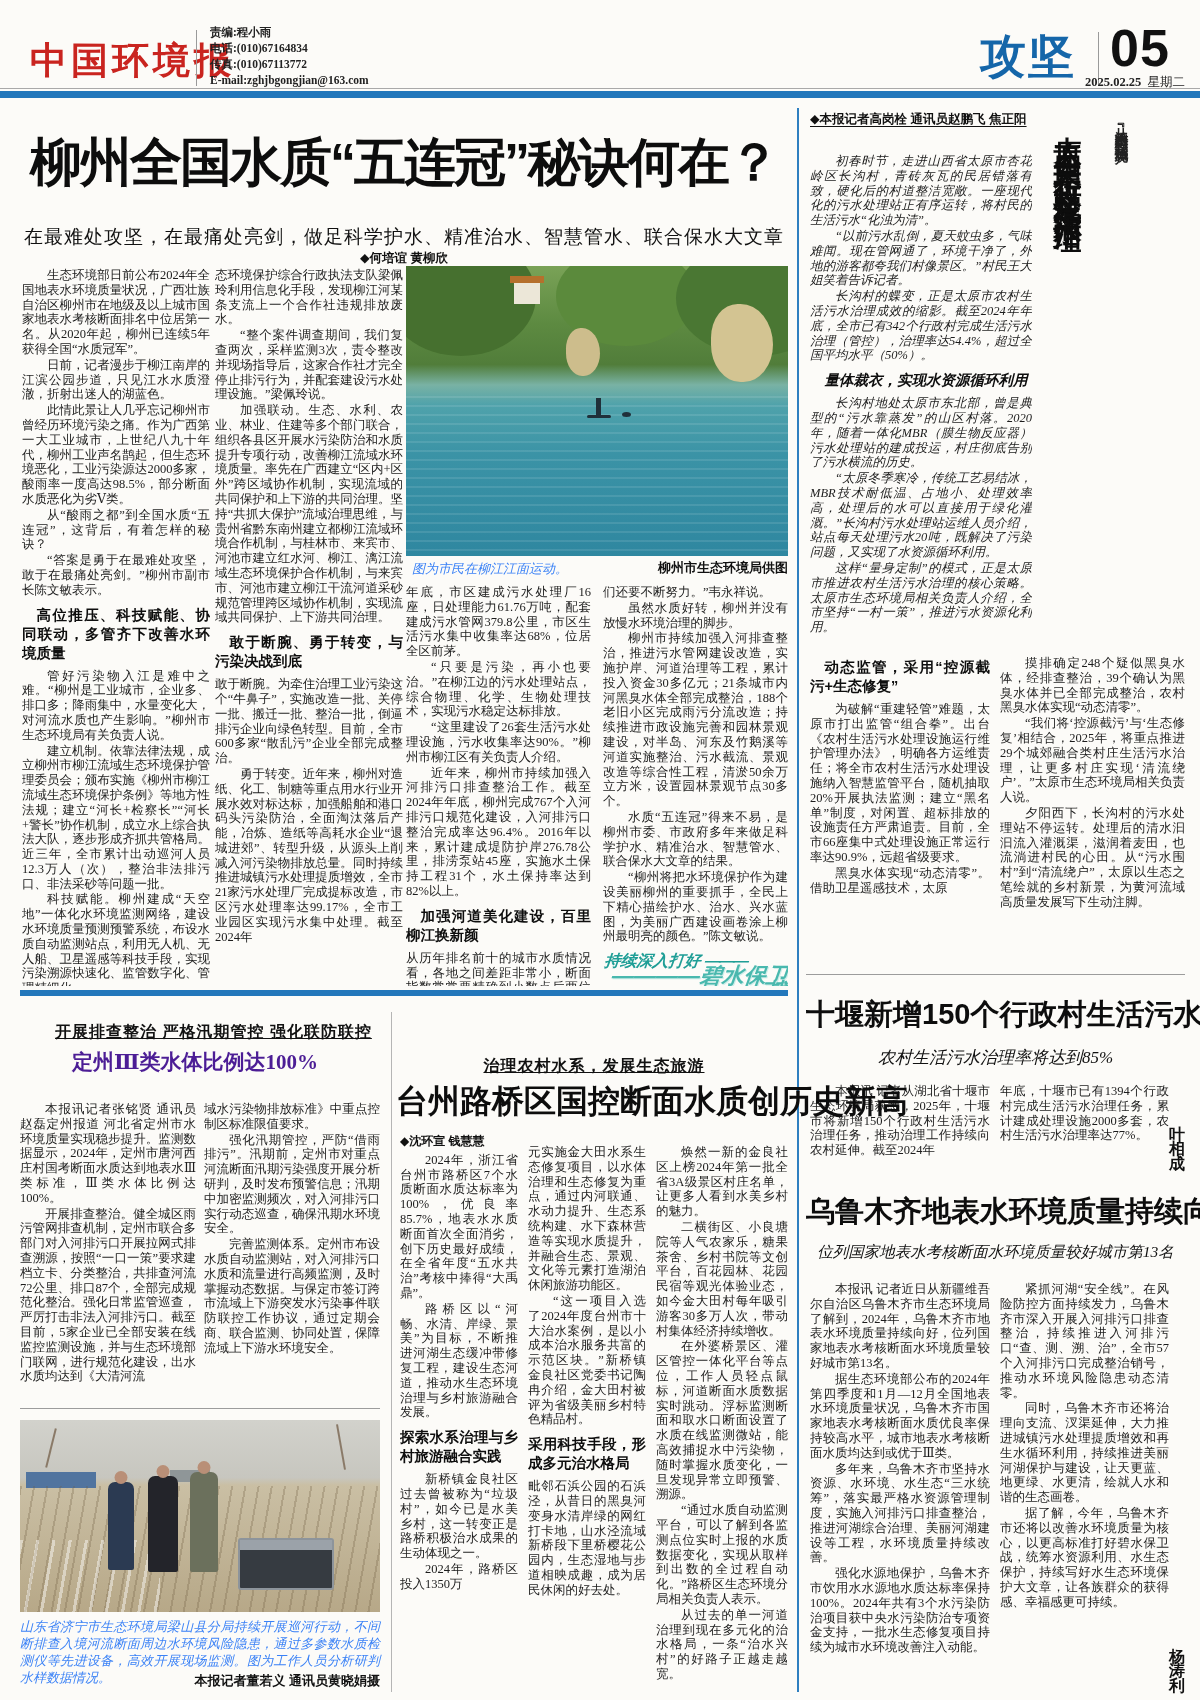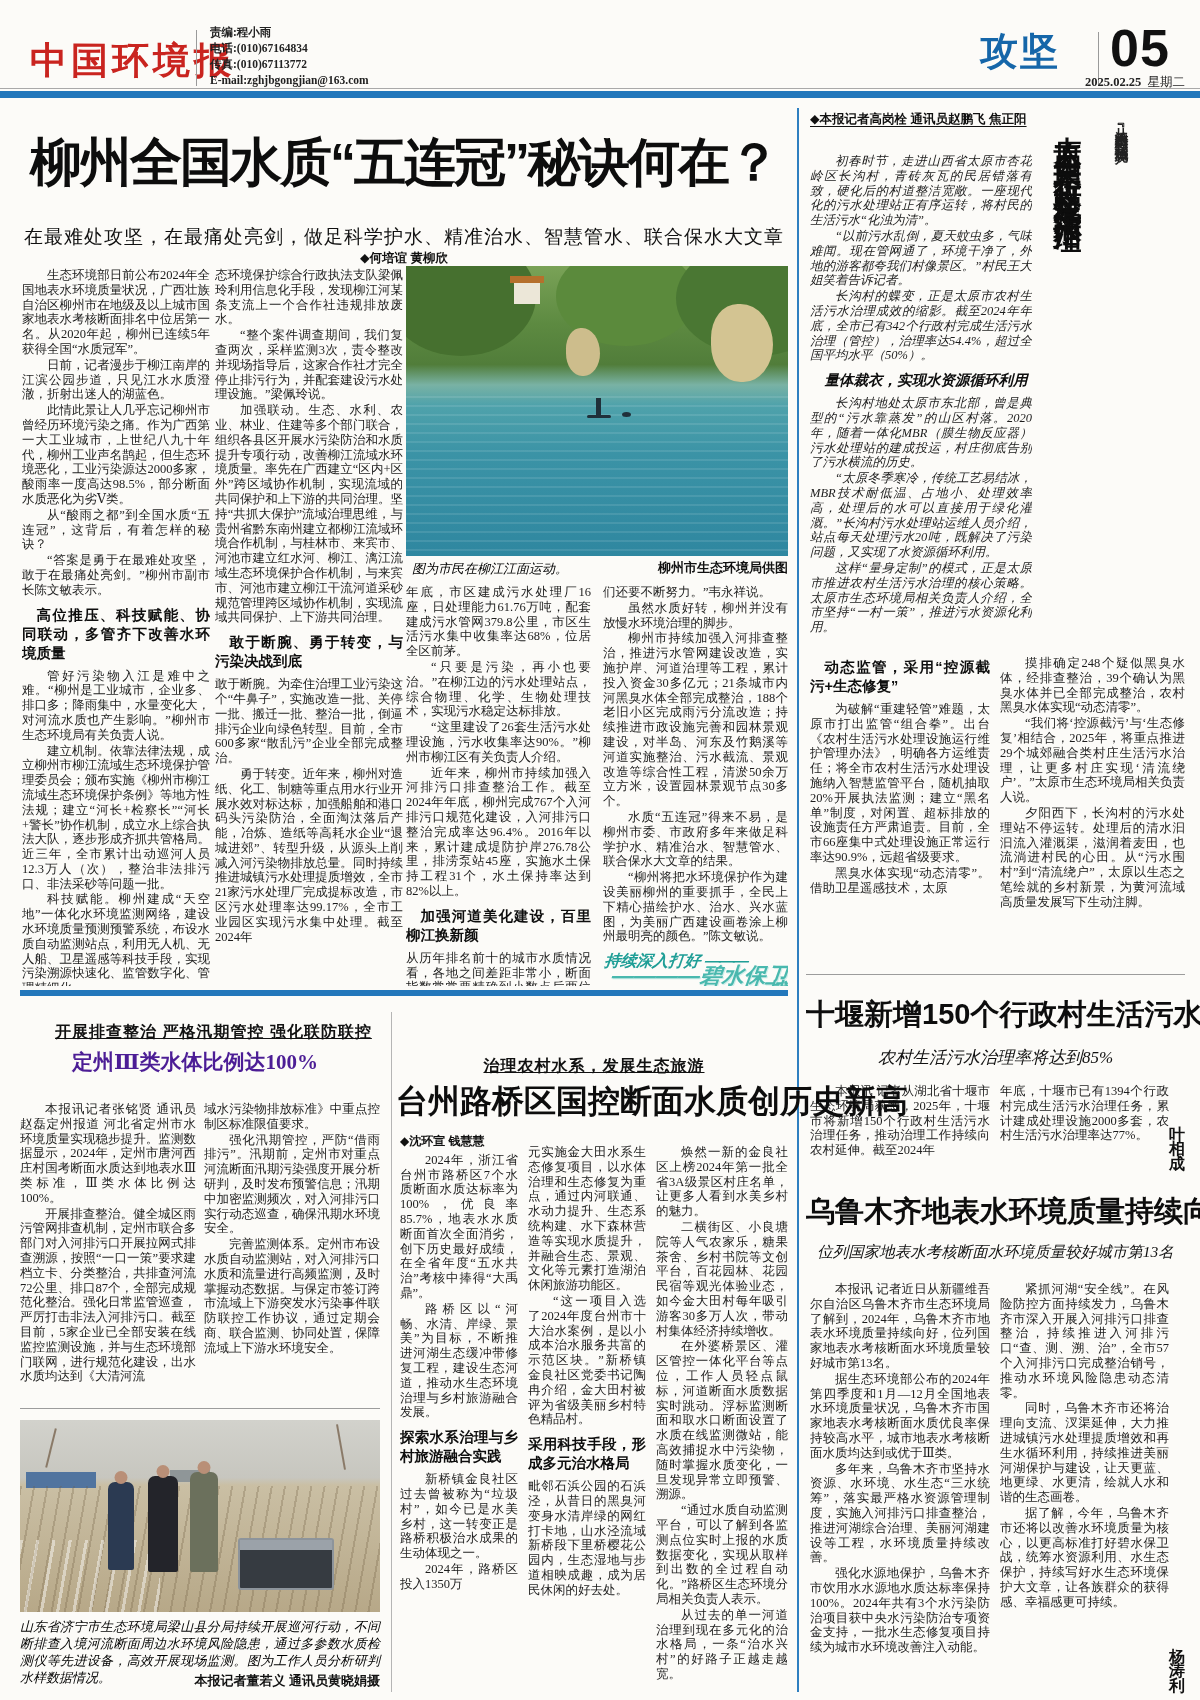--- a/index.html
+++ b/index.html
@@ -7,36 +7,36 @@
     --sans:"Liberation Sans","DejaVu Sans",sans-serif;
   }
   html,body{margin:0;padding:0;background:#e8e6e0;}
   .page{position:relative;width:1200px;height:1700px;background:#fcfbf8;margin:0 auto;
         font-family:var(--serif);color:#1b1b1b;overflow:hidden;}
   .abs{position:absolute;}
   
   .logo{font-family:var(--serif);font-weight:900;font-size:37px;color:#c9241f;letter-spacing:4px;}
   .hline{background:#9a9a9a;}
   .contact{font-size:11.5px;font-weight:700;line-height:16px;color:#222;font-family:var(--serif);}
-  .section-title{font-family:var(--serif);font-weight:900;font-size:38px;color:#1566a9;letter-spacing:2px;}
+  .section-title{font-family:var(--serif);font-weight:900;font-size:46px;color:#1566a9;letter-spacing:2px;}
   .page-no{font-family:var(--sans);font-weight:900;font-size:52px;color:#111;letter-spacing:1px;}
   .date-line{font-size:12.5px;color:#222;font-family:var(--serif);}
   .rule-thin{position:absolute;left:0;width:1200px;height:1px;background:#a9a9a9;}
   .rule-blue{position:absolute;left:0;width:1200px;height:7px;background:#2377bb;}
   
   .lead-headline{font-family:var(--sans);font-weight:900;font-size:52px;letter-spacing:-2px;
                  white-space:nowrap;text-align:center;color:#0d0d0d;}
   .lead-deck{font-family:var(--serif);font-size:19px;letter-spacing:1px;text-align:left;color:#111;}
   .byline{font-family:var(--sans);font-weight:700;font-size:12.5px;text-align:center;color:#111;}
   .col{font-size:12.5px;line-height:14.8px;text-align:justify;overflow:hidden;color:#1c1c1c;}
   .para{margin:0 0 1px 0;text-indent:2em;}
   .cont .para:first-child{text-indent:0;}
   .subhead{font-family:var(--sans);font-weight:700;font-size:14.5px;line-height:19px;
            margin:8px 0 6px;color:#0e0e0e;text-indent:1em;}
-  .caption{font-family:var(--serif);font-style:italic;font-size:13px;color:#000000;}
+  .caption{font-family:var(--serif);font-style:italic;font-size:13px;color:#3b82f6;}
   .credit{font-family:var(--sans);font-weight:700;font-size:13px;color:#111;}
   .vsep-blue{position:absolute;width:2px;background:#2e7fc0;}
   .vsep-gray{position:absolute;width:1px;background:#b5b5b5;}
   .hsep-gray{position:absolute;height:1px;background:#9c9c9c;}
   .hrule-blue{position:absolute;height:6px;background:#2377bb;}
   
   .campaign{margin-top:10px;transform:skewX(-6deg);}
   .campaign .c1{font-family:var(--sans);font-weight:900;font-style:italic;font-size:16px;color:#1f9e96;}
   .campaign .c1 .dash{letter-spacing:-2px;color:#1f9e96;}
   .campaign .c2{font-family:var(--sans);font-weight:900;font-style:italic;font-size:22px;

